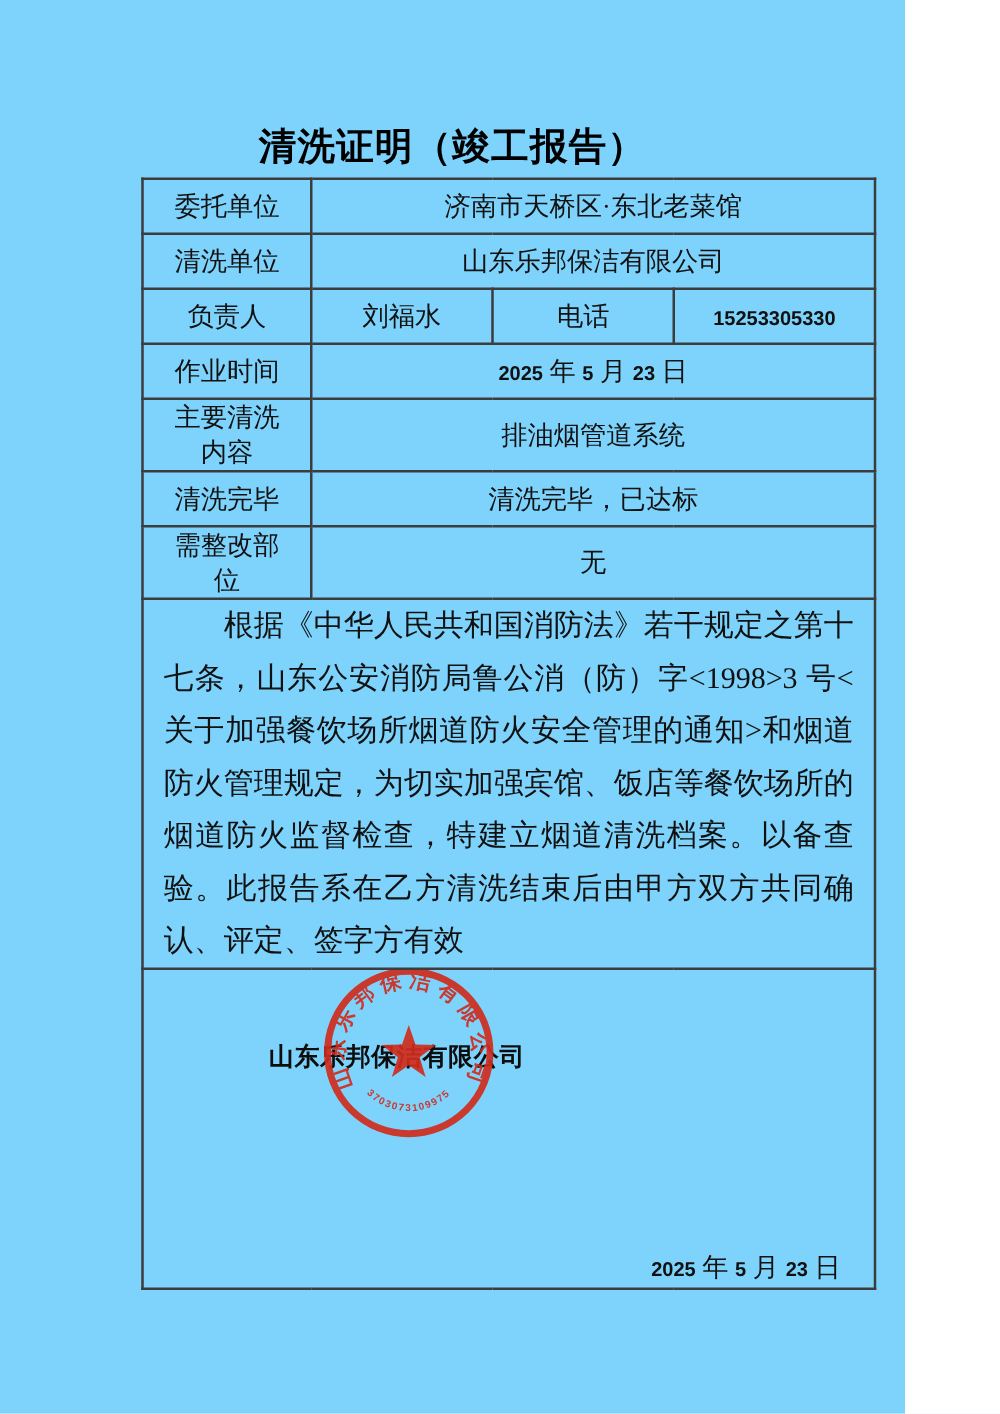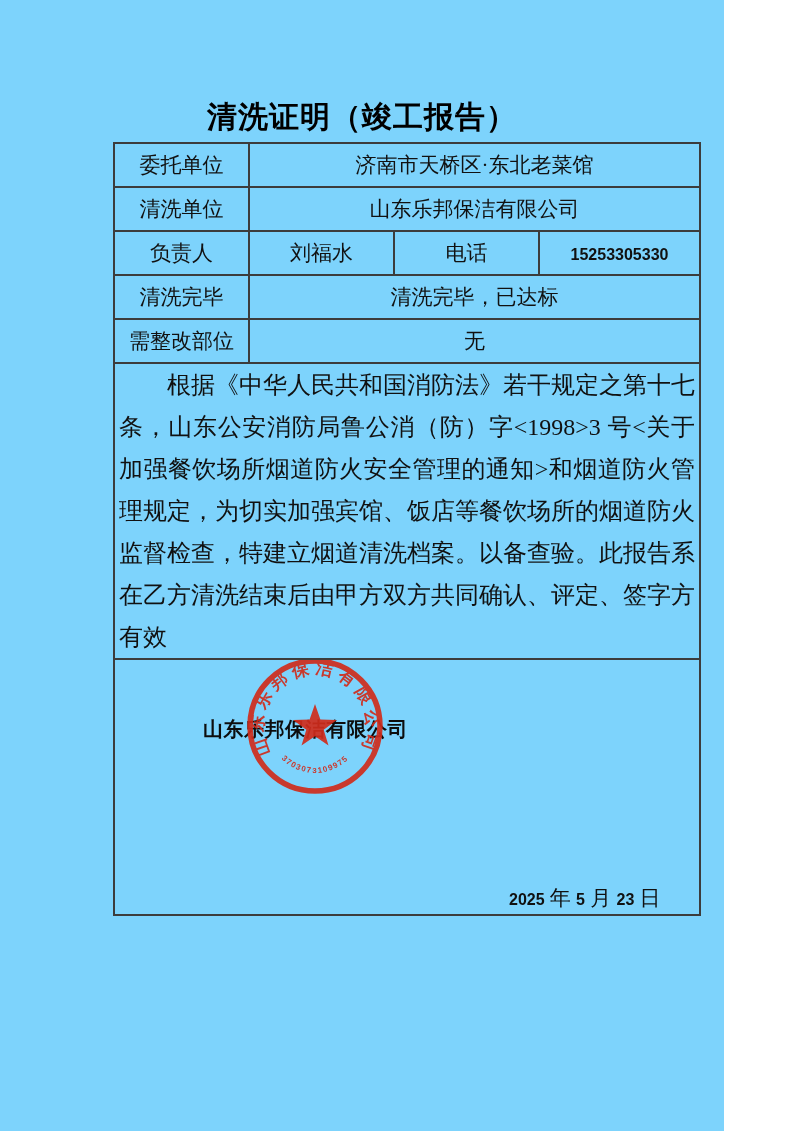--- a/index.html
+++ b/index.html
@@ -19,21 +19,21 @@
   }
   table.cert{
     position:absolute;left:113px;top:142px;
     width:586px;
     border-collapse:collapse;table-layout:fixed;
   }
   table.cert td{
     border:2px solid #3c3c3c;
     text-align:center;vertical-align:middle;
     font-size:21px;
-    padding:0 4px;
+    padding:0 16px;
     overflow:hidden;
   }
   td.lbl{height:42px;}
   .num{
     font-family:"Liberation Sans","DejaVu Sans",sans-serif;
     font-weight:700;
     font-size:16px;
   }
   .cn{font-family:"Liberation Serif","DejaVu Serif",serif;}
   td.notes-cell{
@@ -101,20 +101,28 @@
         <td class="lbl">清洗单位</td>
         <td colspan="3">山东乐邦保洁有限公司</td>
       </tr>
       <tr>
         <td class="lbl">负责人</td>
         <td>刘福水</td>
         <td>电话</td>
         <td><span class="num">15253305330</span></td>
       </tr>
       <tr>
+        <td class="lbl">作业时间</td>
+        <td colspan="3"><span class="num">2025</span><span class="cn"> 年 </span><span class="num">5</span><span class="cn"> 月 </span><span class="num">23</span><span class="cn"> 日</span></td>
+      </tr>
+      <tr>
+        <td class="lbl">主要清洗内容</td>
+        <td colspan="3">排油烟管道系统</td>
+      </tr>
+      <tr>
         <td class="lbl">清洗完毕</td>
         <td colspan="3">清洗完毕，已达标</td>
       </tr>
       <tr>
         <td class="lbl">需整改部位</td>
         <td colspan="3">无</td>
       </tr>
       <tr>
         <td colspan="4" class="notes-cell">
           <p class="notes-text">根据《中华人民共和国消防法》若干规定之第十七条，山东公安消防局鲁公消（防）字&lt;1998&gt;3 号&lt;关于加强餐饮场所烟道防火安全管理的通知&gt;和烟道防火管理规定，为切实加强宾馆、饭店等餐饮场所的烟道防火监督检查，特建立烟道清洗档案。以备查验。此报告系在乙方清洗结束后由甲方双方共同确认、评定、签字方有效</p>

